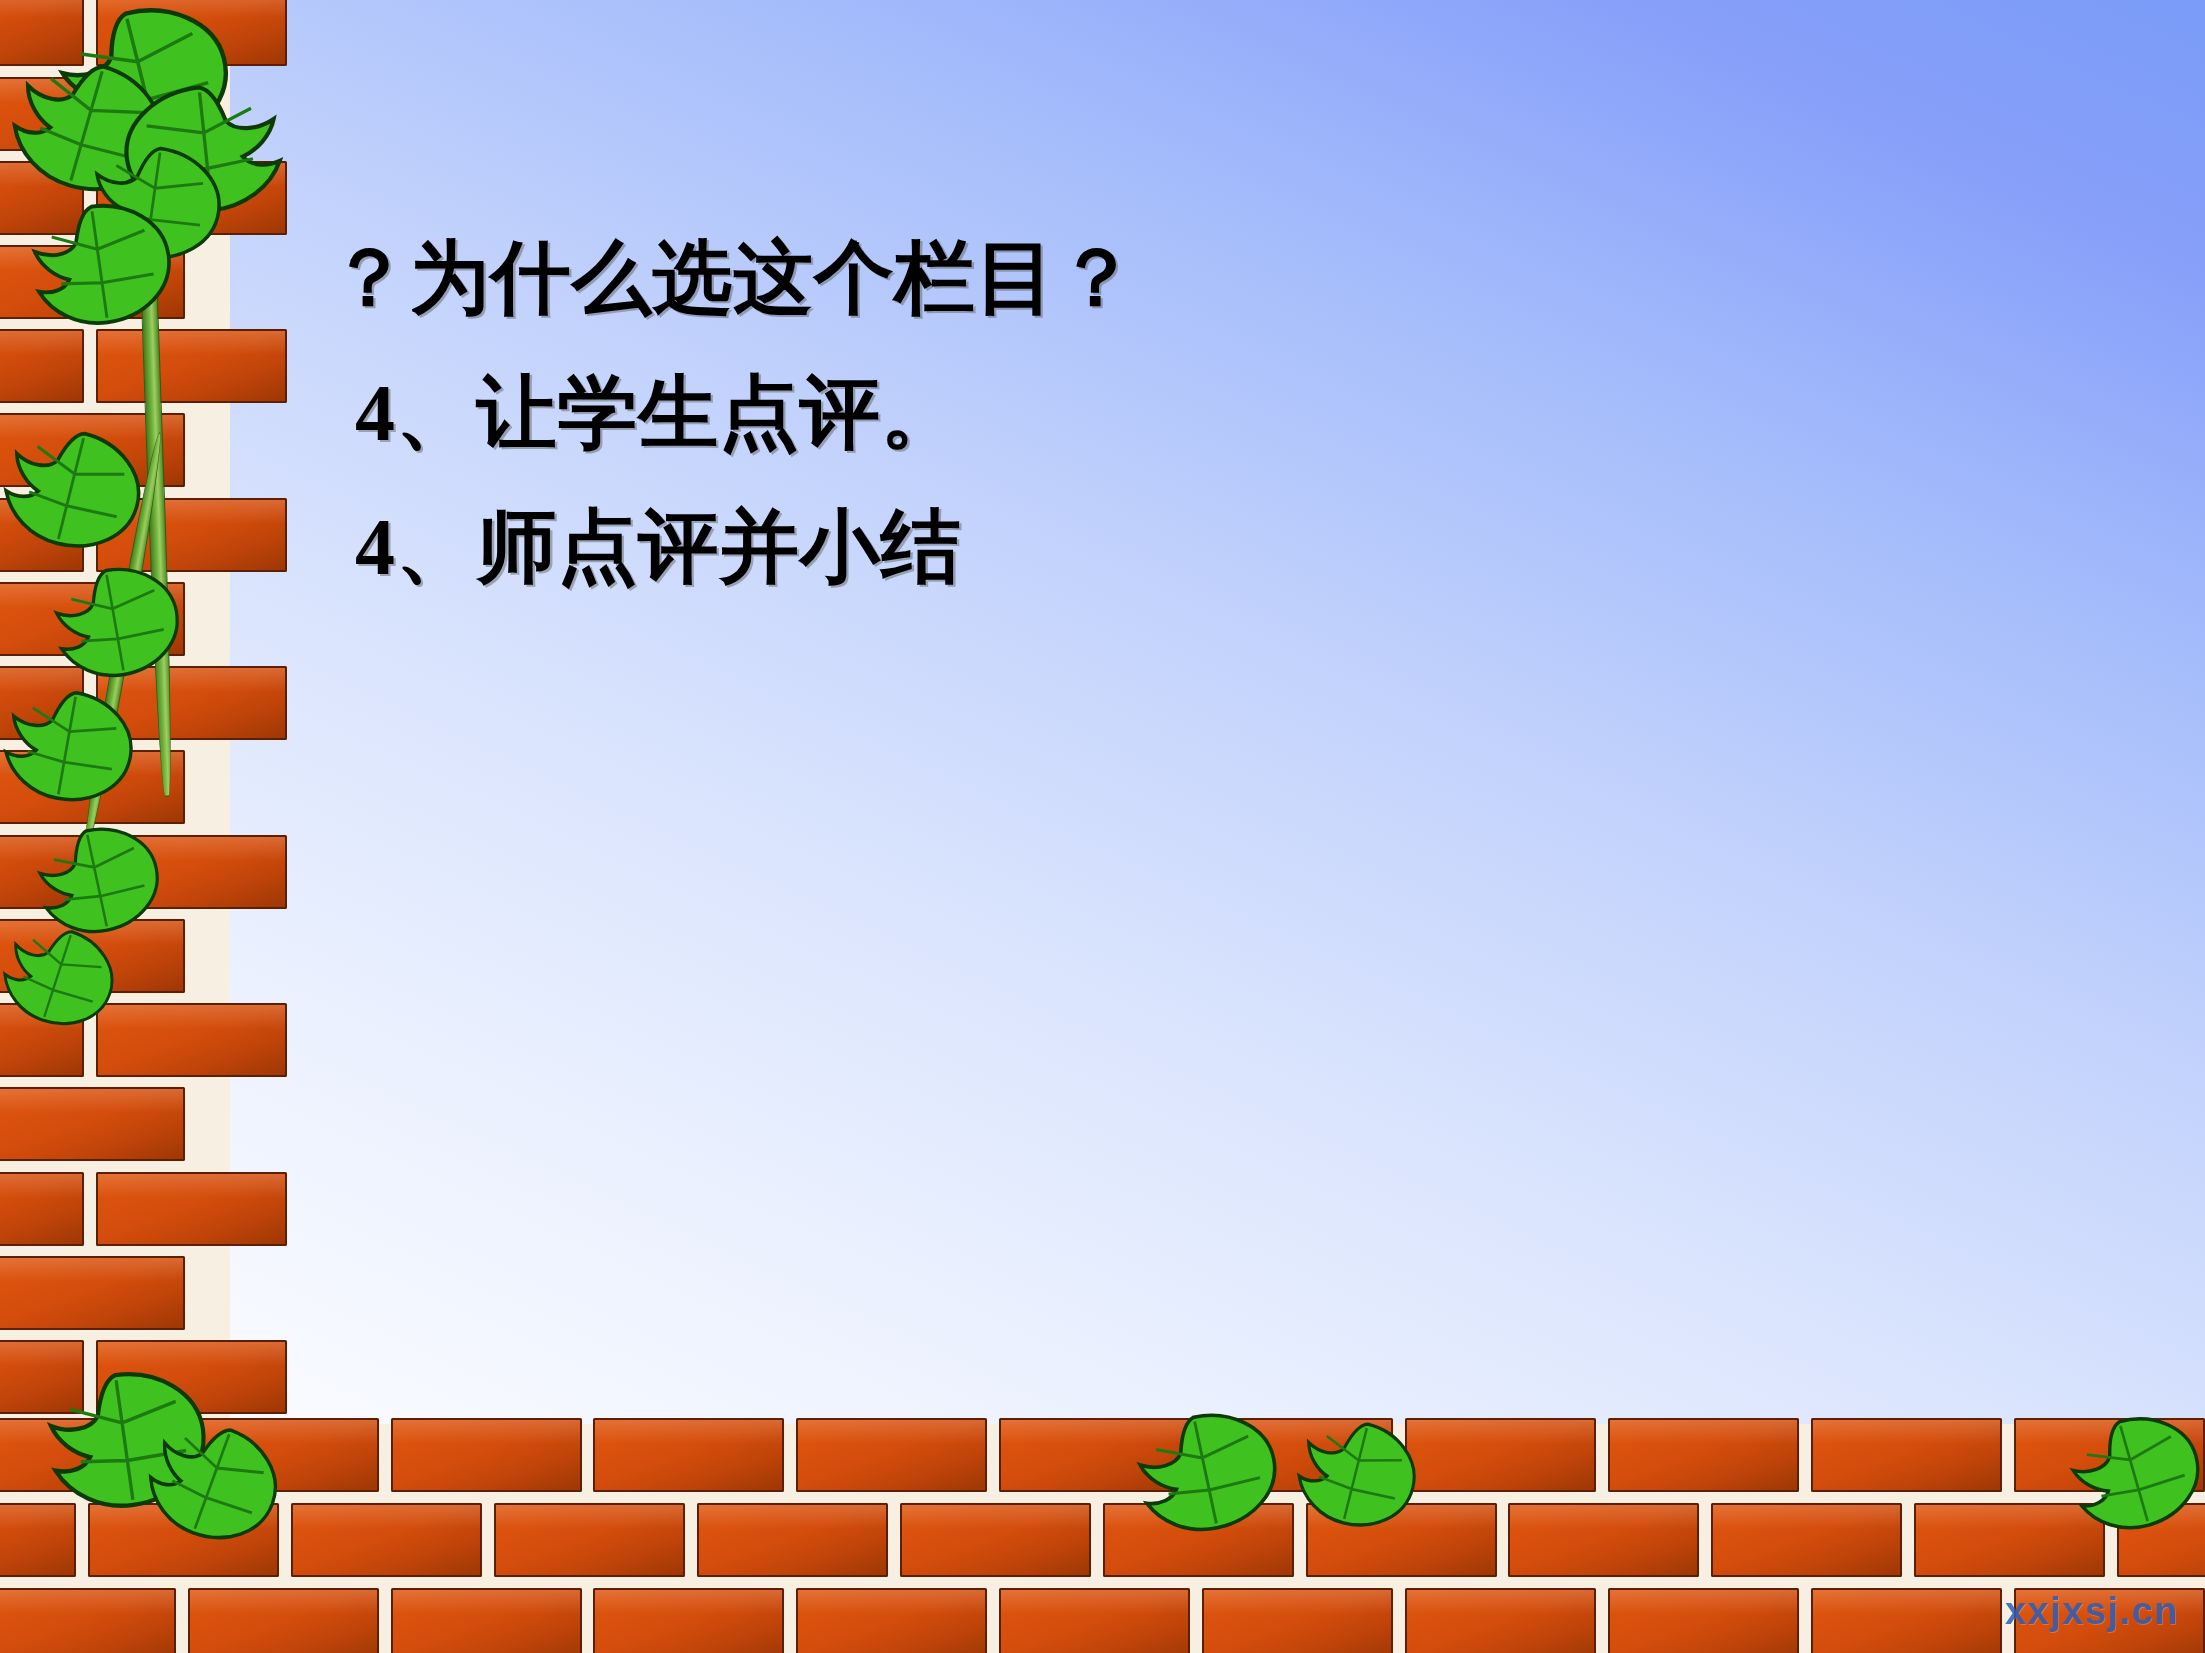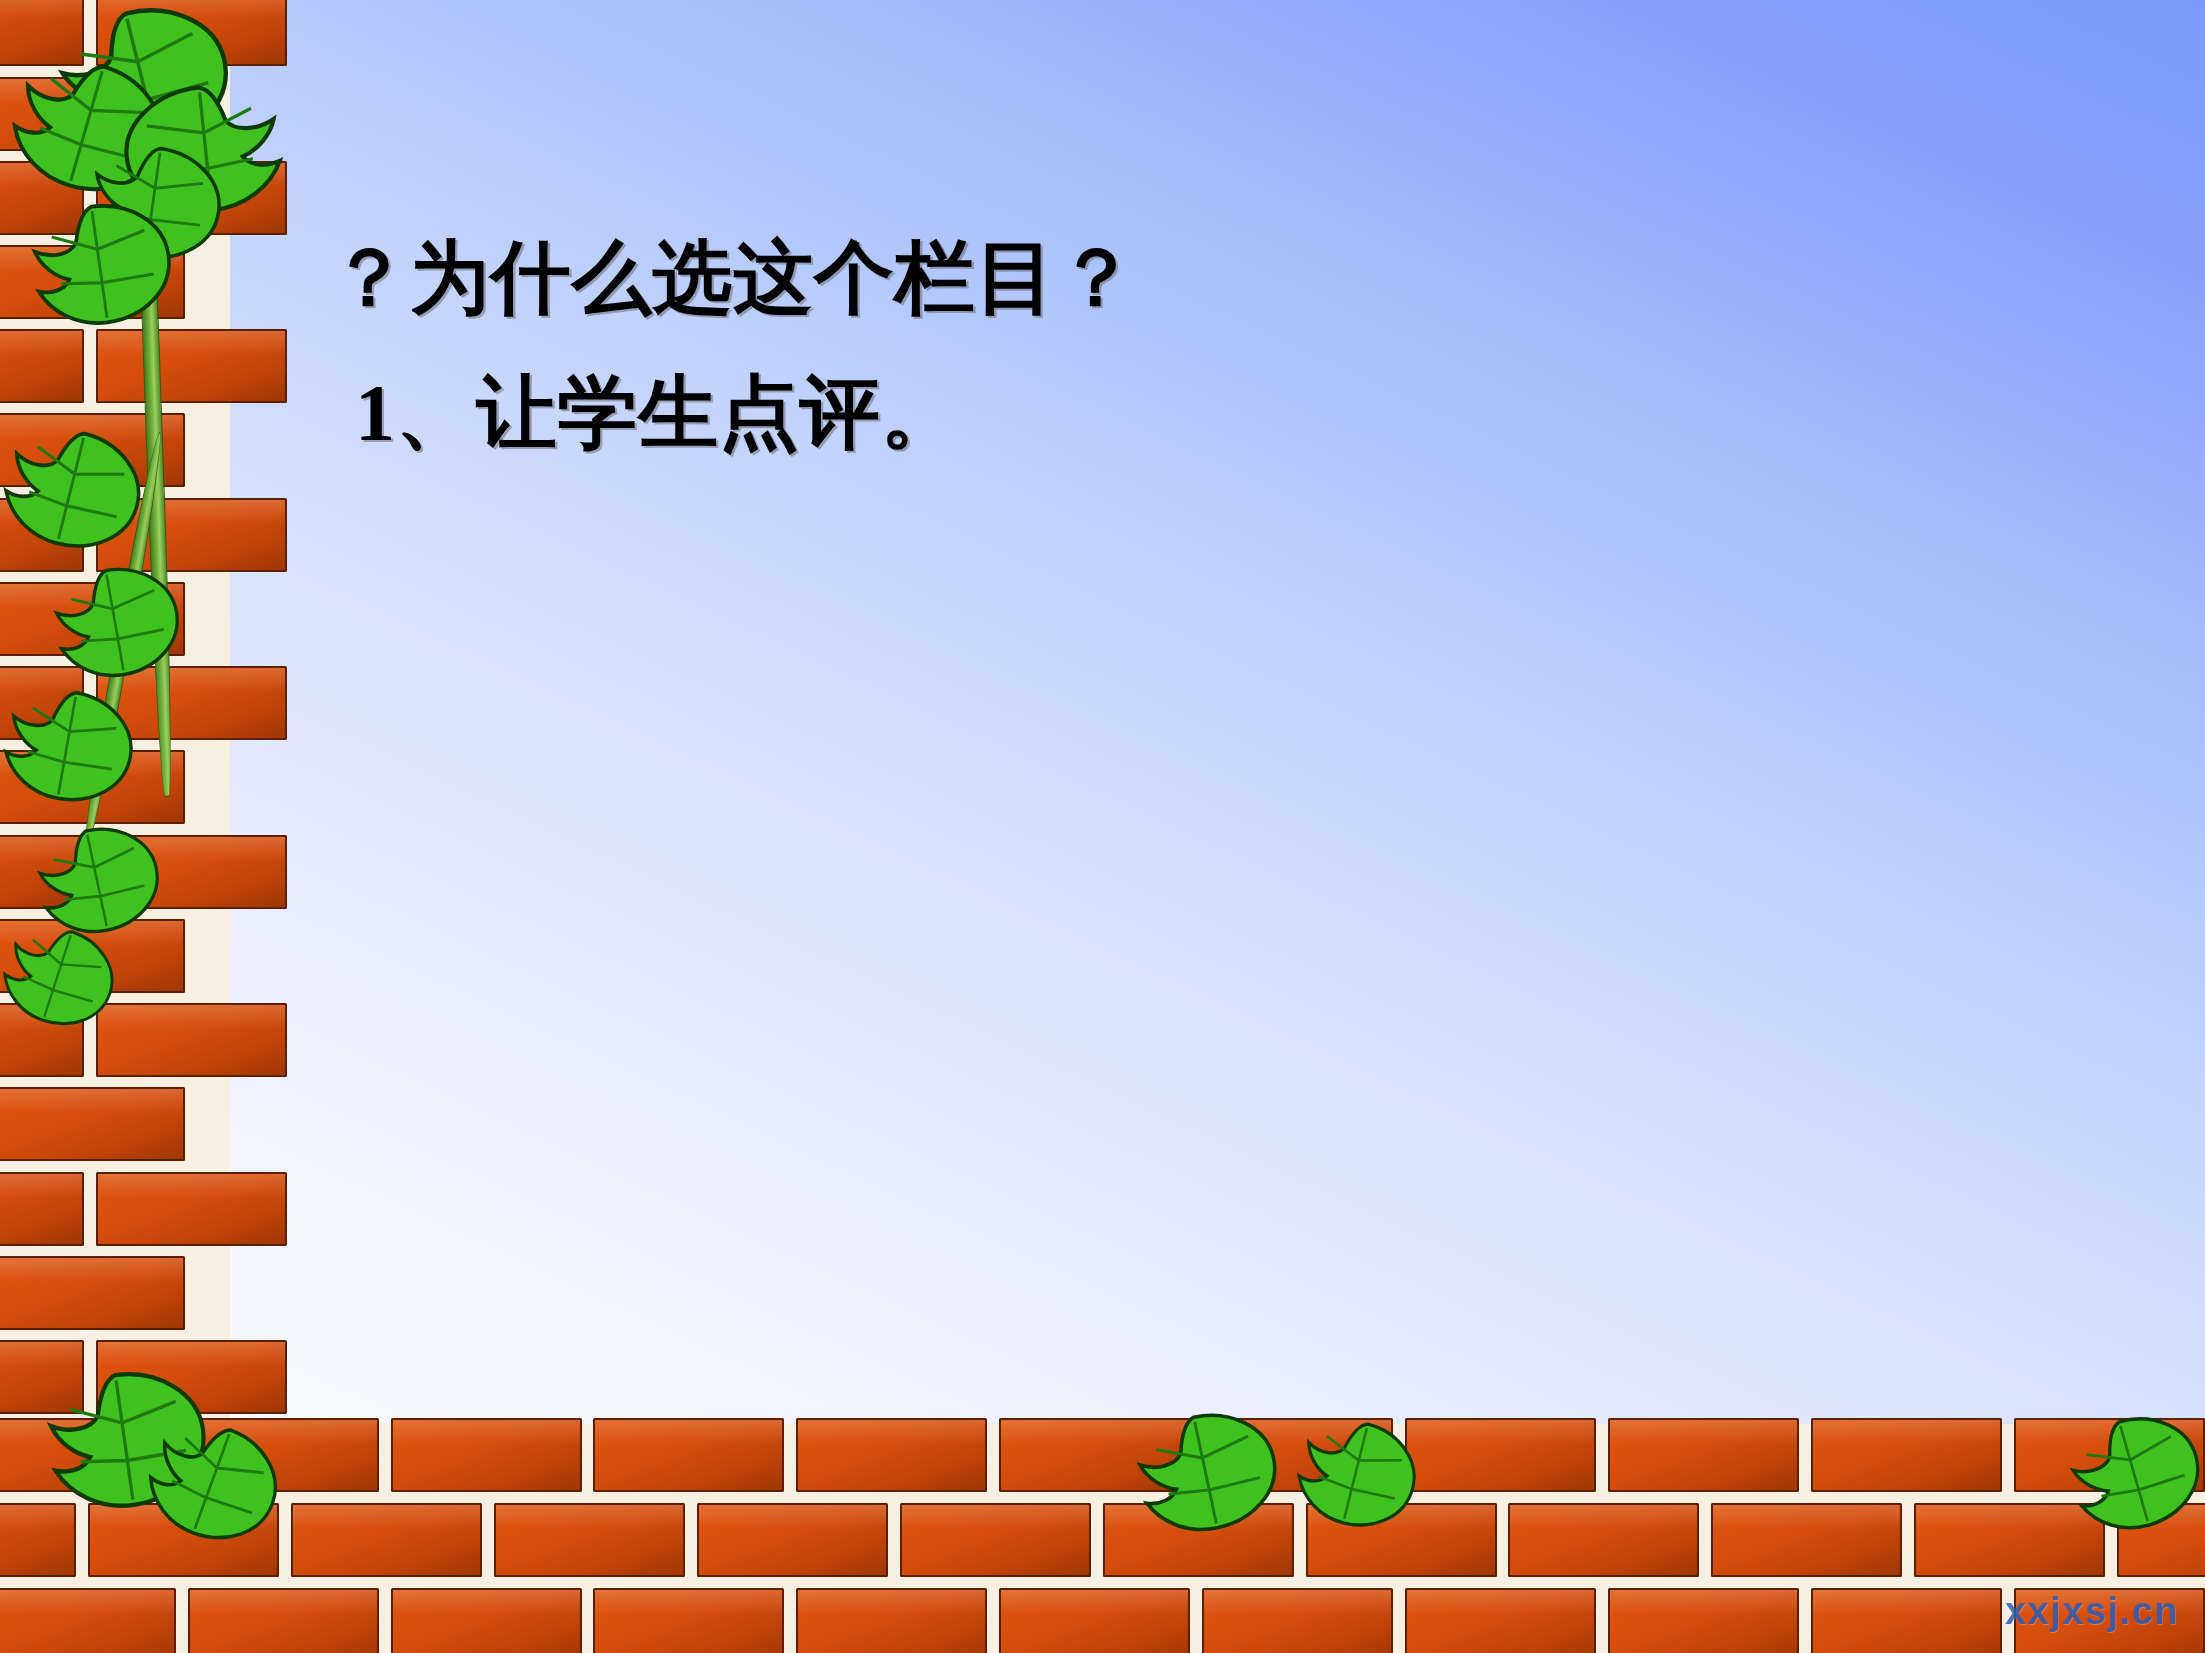--- a/index.html
+++ b/index.html
@@ -323,19 +323,20 @@
     <div class="leaf" style="position:absolute; left:2067px; top:1417px; width:134px; height:113px; transform:rotate(-16deg);">
       <svg viewBox="0 0 200 160" preserveAspectRatio="none">
         <path d="M100 4 C150 4 196 36 196 80 C196 126 150 156 100 156 C60 156 26 134 12 104 C30 110 48 106 56 94 C38 88 20 72 14 52 C36 64 62 62 72 48 C78 26 86 8 100 4 Z" fill="#3fc11f" stroke="#0d3a06" stroke-width="5"></path>
         <path d="M100 10 L100 150 M100 60 L40 36 M100 60 L168 44 M100 104 L44 98 M100 104 L172 102" stroke="#1d7a10" stroke-width="4" fill="none"></path>
       </svg>
     </div>
   </div>
 
   <div id="text-block">
     <div class="tline">？为什么选这个栏目？</div>
-    <div class="tline p2 indent">1、让学生点评。</div>
+    <div class="tline p2 indent">4、让学生点评。</div>
+    <div class="tline p3 indent">4、师点评并小结</div>
   </div>
 
   <div id="watermark">xxjxsj.cn</div>
 
 </div>
 
 
 </body></html>

